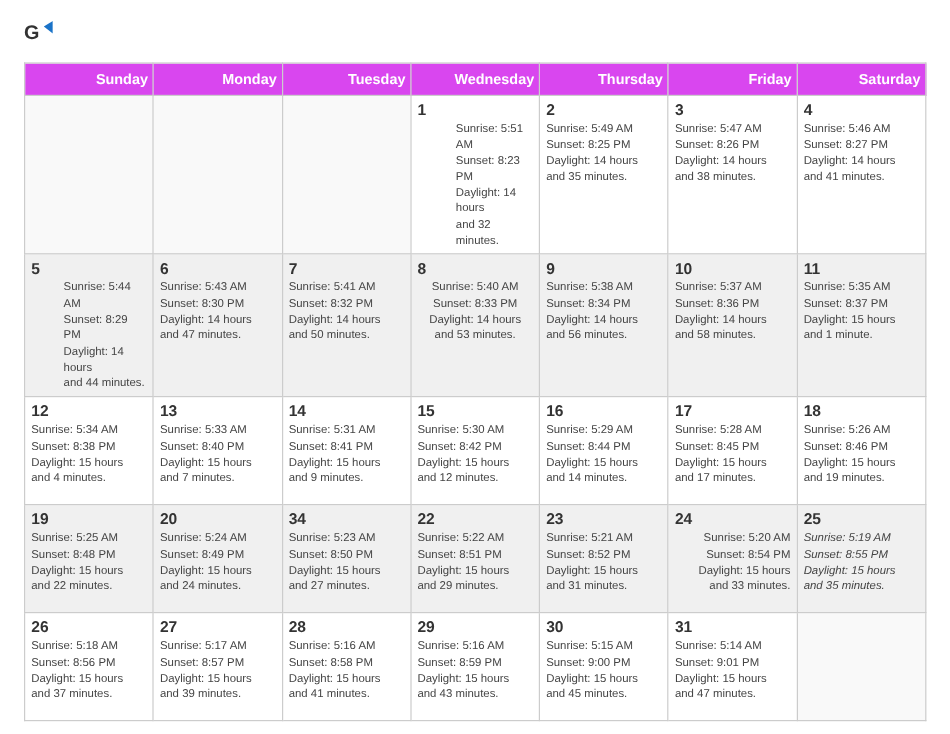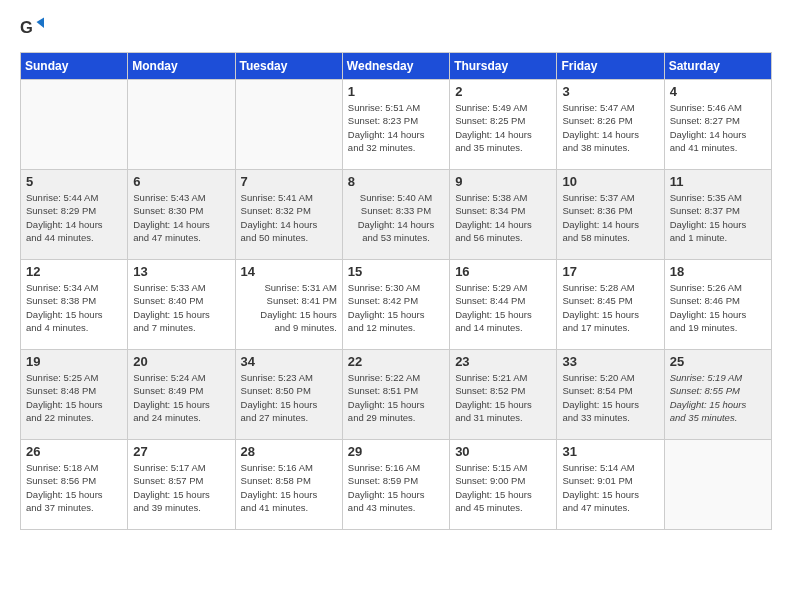--- a/index.html
+++ b/index.html
@@ -36,26 +36,26 @@
     .subtitle {
       font-size: 14px;
       color: #555;
     }
     .calendar {
       width: 100%;
       border-collapse: collapse;
       table-layout: fixed;
     }
     .calendar th {
-      background-color: #1d4ed8;
+      background-color: #d946ef;
       color: #fff;
       font-size: 12px;
       font-weight: bold;
       padding: 6px 4px;
-      text-align: left;
+      text-align: right;
       border: 1px solid #ccc;
     }
     .calendar td {
       border: 1px solid #ccc;
       vertical-align: top;
       padding: 4px 5px;
       font-size: 10px;
       color: #333;
       background: #fff;
       height: 90px;
@@ -111,21 +111,21 @@
         <th>Saturday</th>
       </tr>
   </thead>
   <tbody id="calendar-body">
   <tr>
         <td class="empty"></td>
         <td class="empty"></td>
         <td class="empty"></td>
         <td>
           <span class="day-number">1</span>
-          <div class="day-info" style="white-space: pre-line;">Sunrise: 5:51 AM
+          <div class="day-info" style="white-space: pre-line; margin-left: 32px;">Sunrise: 5:51 AM
 Sunset: 8:23 PM
 Daylight: 14 hours
 and 32 minutes.</div>
         </td>
         <td>
           <span class="day-number">2</span>
           <div class="day-info" style="white-space: pre-line;">Sunrise: 5:49 AM
 Sunset: 8:25 PM
 Daylight: 14 hours
 and 35 minutes.</div>
@@ -141,21 +141,21 @@
           <span class="day-number">4</span>
           <div class="day-info" style="white-space: pre-line;">Sunrise: 5:46 AM
 Sunset: 8:27 PM
 Daylight: 14 hours
 and 41 minutes.</div>
         </td>
       </tr>
       <tr class="row-alt">
         <td>
           <span class="day-number">5</span>
-          <div class="day-info" style="white-space: pre-line;">Sunrise: 5:44 AM
+          <div class="day-info" style="white-space: pre-line; margin-left: 27px;">Sunrise: 5:44 AM
 Sunset: 8:29 PM
 Daylight: 14 hours
 and 44 minutes.</div>
         </td>
         <td>
           <span class="day-number">6</span>
           <div class="day-info" style="white-space: pre-line;">Sunrise: 5:43 AM
 Sunset: 8:30 PM
 Daylight: 14 hours
 and 47 minutes.</div>
@@ -206,21 +206,21 @@
         </td>
         <td>
           <span class="day-number">13</span>
           <div class="day-info" style="white-space: pre-line;">Sunrise: 5:33 AM
 Sunset: 8:40 PM
 Daylight: 15 hours
 and 7 minutes.</div>
         </td>
         <td>
           <span class="day-number">14</span>
-          <div class="day-info" style="white-space: pre-line; text-align: right;">Sunrise: 5:31 AM
+          <div class="day-info" style="white-space: pre-line;">Sunrise: 5:31 AM
 Sunset: 8:41 PM
 Daylight: 15 hours
 and 9 minutes.</div>
         </td>
         <td>
           <span class="day-number">15</span>
           <div class="day-info" style="white-space: pre-line;">Sunrise: 5:30 AM
 Sunset: 8:42 PM
 Daylight: 15 hours
 and 12 minutes.</div>
@@ -277,22 +277,22 @@
 and 29 minutes.</div>
         </td>
         <td>
           <span class="day-number">23</span>
           <div class="day-info" style="white-space: pre-line;">Sunrise: 5:21 AM
 Sunset: 8:52 PM
 Daylight: 15 hours
 and 31 minutes.</div>
         </td>
         <td>
-          <span class="day-number">33</span>
-          <div class="day-info" style="white-space: pre-line;">Sunrise: 5:20 AM
+          <span class="day-number">24</span>
+          <div class="day-info" style="white-space: pre-line; text-align: right;">Sunrise: 5:20 AM
 Sunset: 8:54 PM
 Daylight: 15 hours
 and 33 minutes.</div>
         </td>
         <td>
           <span class="day-number">25</span>
           <div class="day-info" style="white-space: pre-line; font-style: italic;">Sunrise: 5:19 AM
 Sunset: 8:55 PM
 Daylight: 15 hours
 and 35 minutes.</div>

